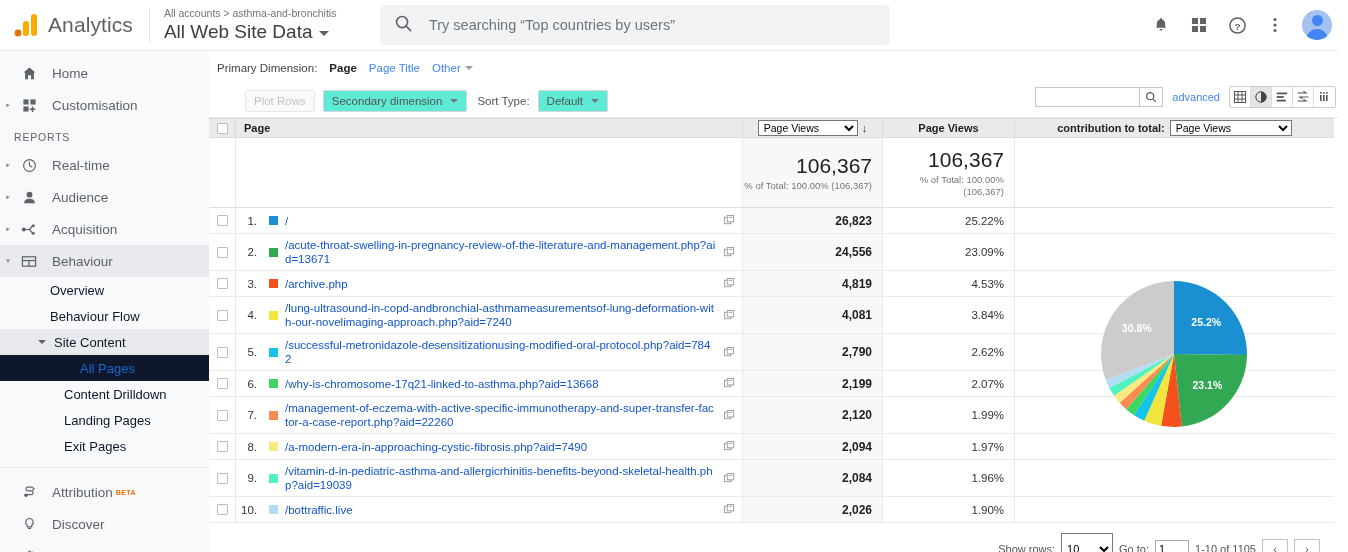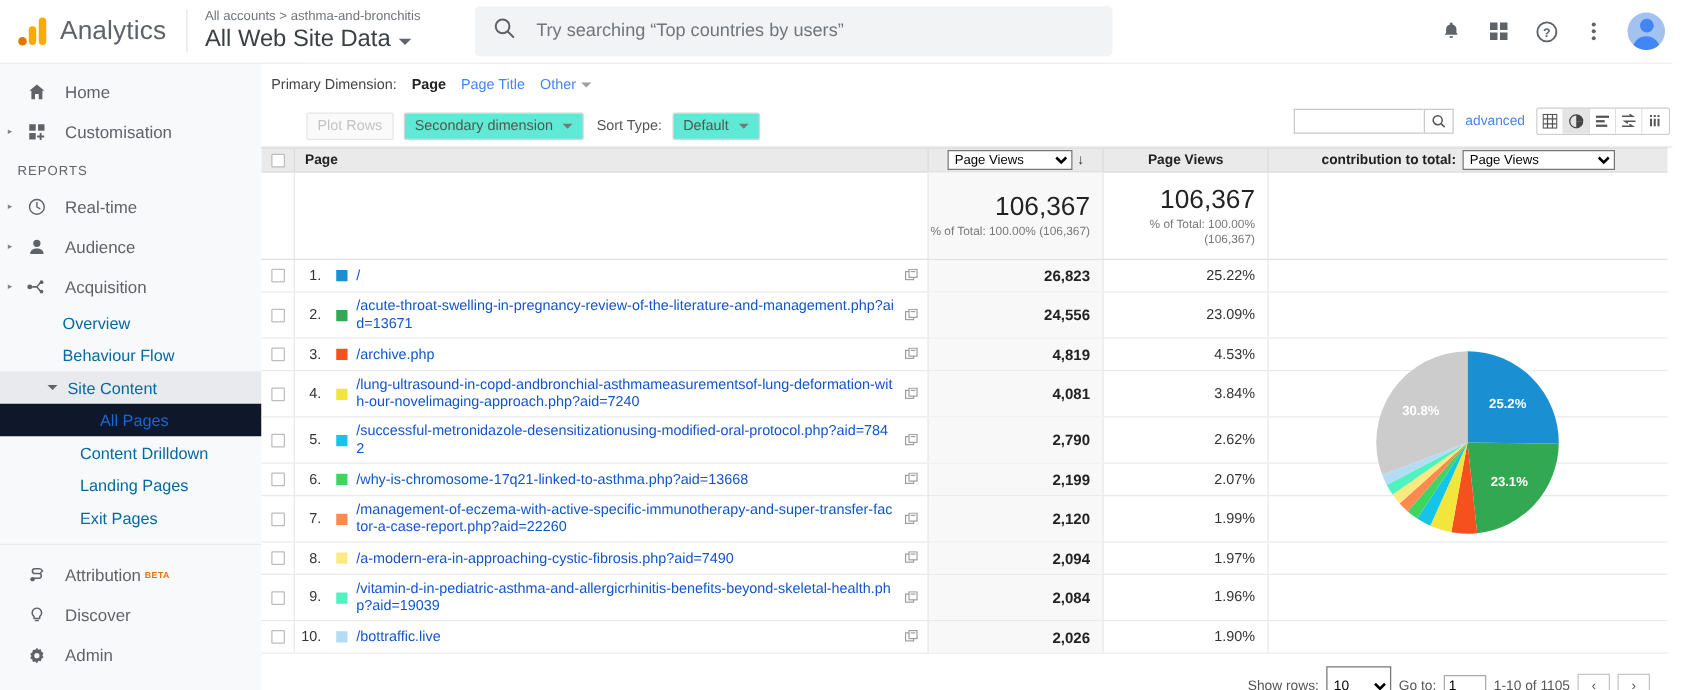--- a/index.html
+++ b/index.html
@@ -78,21 +78,21 @@
     width: 16px; text-align: center; font-size: 7px; color: #80868b; flex: 0 0 16px;
   }
   .nav-item .ico { width: 26px; display: flex; align-items: center; justify-content: center; flex: 0 0 26px; }
   .nav-item .lbl { margin-left: 10px; white-space: nowrap; }
   .nav-item.sel { background: #e8eaed; }
   .nav-section {
     font-size: 10.5px; letter-spacing: .8px; color: #5f6368; font-weight: 500;
     padding: 10px 0 6px 14px;
   }
   .sub-item {
-    display: flex; align-items: center; height: 26px; font-size: 13px; color: #0369a1;
+    display: flex; align-items: center; height: 26px; font-size: 13px; color: #0f172a;
     padding-left: 50px; cursor: pointer; border-radius: 0 16px 16px 0;
   }
   .sub-item.sel-grey { background: #e8eaed; padding-left: 38px; }
   .sub-item.sel-blue { background: #0f172a; color: #1967d2; font-weight: 500; padding-left: 80px; }
   .sub-item .subarr {
     width: 0; height: 0; border-left: 4px solid transparent; border-right: 4px solid transparent;
     border-top: 4px solid #5f6368; margin-right: 8px;
   }
   .nav-sep { height: 1px; background: #e8eaed; margin: 8px 0; }
   .beta {
@@ -351,20 +351,31 @@
       <span class="arr">▸</span>
       <span class="ico">
         <svg width="16" height="15" viewBox="0 0 17 16">
             <circle cx="3" cy="8" r="2.1" fill="#5f6368"></circle>
             <path d="M5 8h4M9 8l3-3.5M9 8l3 3.5" stroke="#5f6368" stroke-width="1.3" fill="none"></path>
             <circle cx="13" cy="4" r="1.6" fill="#5f6368"></circle>
             <circle cx="13" cy="12" r="1.6" fill="#5f6368"></circle>
           </svg>
       </span>
       <span class="lbl">Acquisition</span>
+    </div>
+    <div class="nav-item sel">
+      <span class="arr">▾</span>
+      <span class="ico">
+        <svg width="16" height="15" viewBox="0 0 17 16">
+            <rect x="1.5" y="3" width="14" height="10" fill="none" stroke="#5f6368" stroke-width="1.3"></rect>
+            <line x1="1.5" y1="7" x2="15.5" y2="7" stroke="#5f6368" stroke-width="1.3"></line>
+            <line x1="8.5" y1="7" x2="8.5" y2="13" stroke="#5f6368" stroke-width="1.3"></line>
+          </svg>
+      </span>
+      <span class="lbl">Behaviour</span>
     </div>
 
     <div class="sub-item">
       <span>Overview</span>
     </div>
     <div class="sub-item">
       <span>Behaviour Flow</span>
     </div>
     <div class="sub-item sel-grey">
       <span class="subarr"></span>

